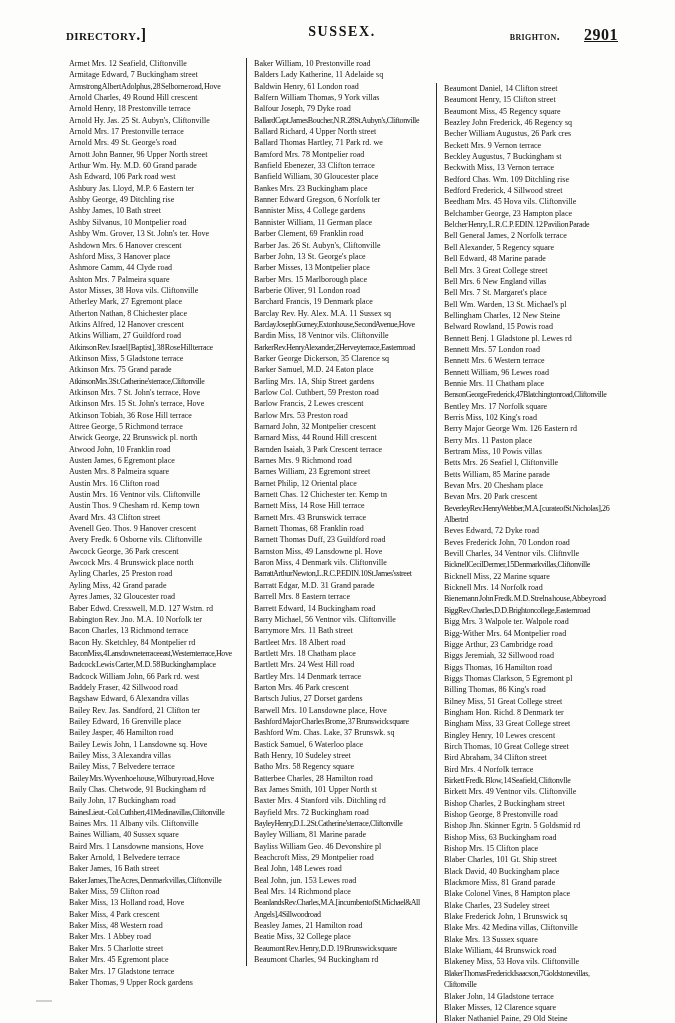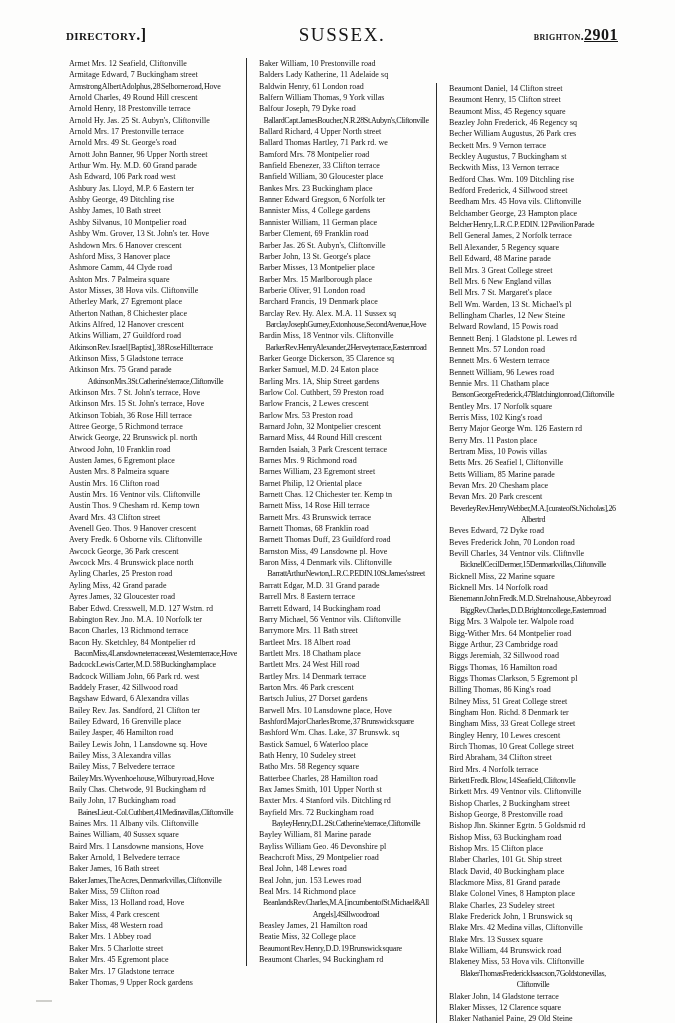--- a/index.html
+++ b/index.html
@@ -35,33 +35,33 @@
   }
   .rh-left {
     font-size: 16px;
     font-weight: bold;
     letter-spacing: 0.4px;
     font-variant: small-caps;
     text-transform: lowercase;
     white-space: nowrap;
   }
   .rh-center {
-    font-size: 19px;
-    font-weight: normal;
+    font-size: 14px;
+    font-weight: bold;
     letter-spacing: 1.6px;
     white-space: nowrap;
     position: absolute;
     left: 50%;
     transform: translateX(-50%);
     top: -2px;
   }
   .rh-right {
     display: flex;
     align-items: baseline;
-    gap: 0;
+    gap: 24px;
     white-space: nowrap;
   }
   .rh-place {
     font-size: 11.5px;
     font-weight: bold;
     letter-spacing: 0.4px;
     font-variant: small-caps;
     text-transform: lowercase;
   }
   .rh-folio {
@@ -81,40 +81,39 @@
     display: flex;
     align-items: flex-start;
   }
   .col {
     width: 186px;
     box-sizing: border-box;
     padding-right: 4px;
   }
   .col + .col {
     border-left: 1px solid #2b2b2b;
-    padding-left: 5px;
     padding-right: 3px;
   }
   .col.c1 { width: 184px; }
   .col.c2 { width: 190px; }
   .col.c3 { width: 184px; margin-top: 25px; }
 
   .entry {
     font-size: 8.05px;
     line-height: 11.35px;
     text-indent: 0;
     padding-left: 7px;
     margin: 0;
     white-space: normal;
     word-spacing: 0px;
     letter-spacing: 0.02px;
     text-align: left;
   }
   .tight { letter-spacing: -0.25px; word-spacing: -1.1px; }
-  .tighter { letter-spacing: -0.4px; word-spacing: -1.6px; text-align: center; }
+  .tighter { letter-spacing: -0.4px; word-spacing: -1.6px; }
 
   
   .edge-mark {
     position: absolute;
     background: #cfcfcb;
   }
   .em1 { left: 36px; top: 1000px; width: 16px; height: 1.5px; }
 </style>
 </head>
 <body>

